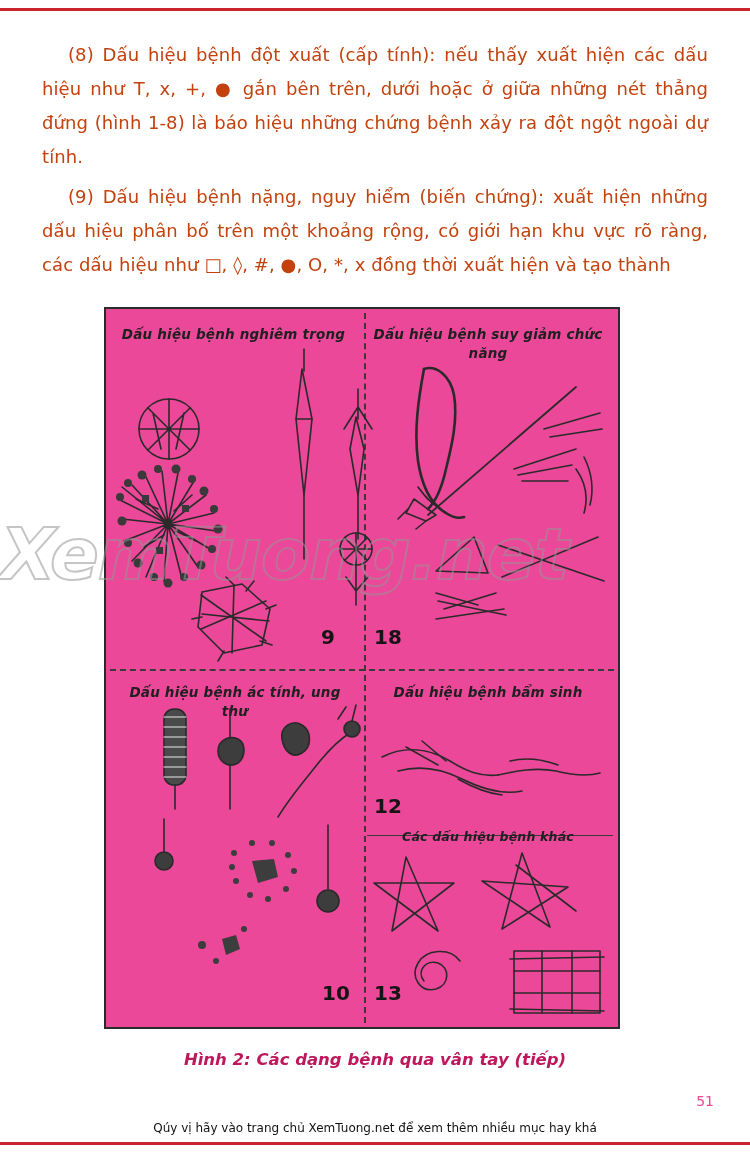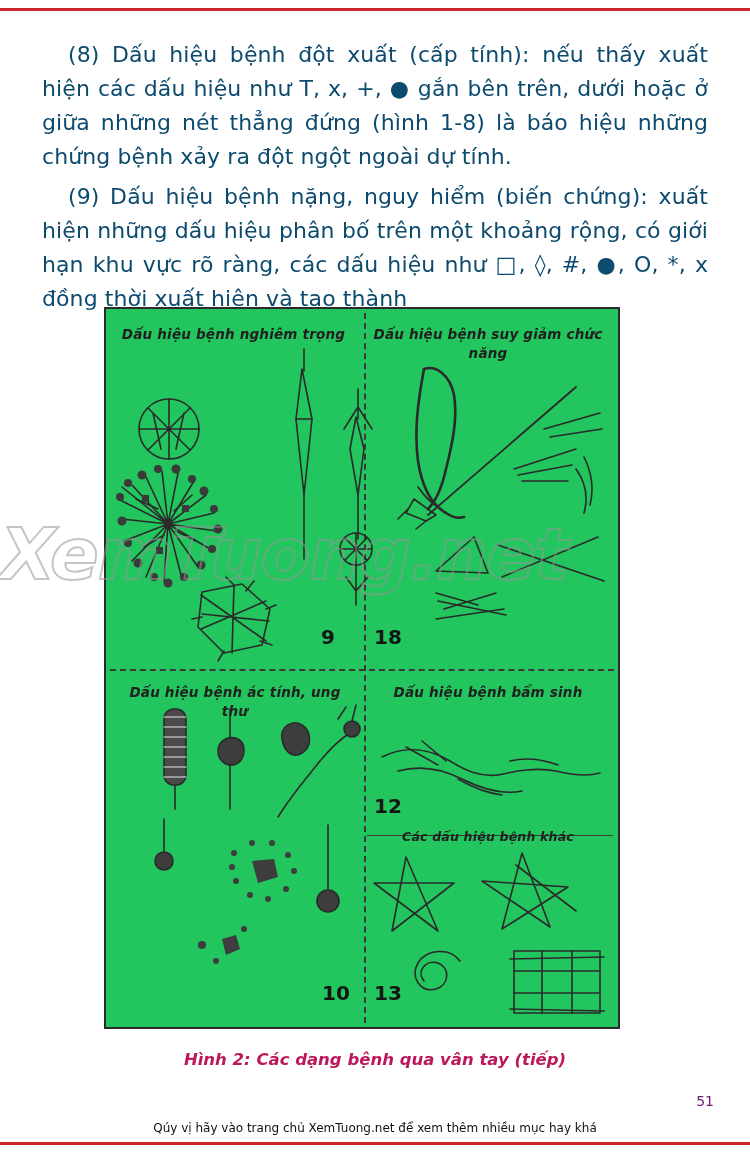--- a/index.html
+++ b/index.html
@@ -34,41 +34,41 @@
     height: 3px;
     background: #c9252d;
   }
 
   
   .text-block {
     position: absolute;
     left: 42px;
     right: 42px;
     top: 38px;
-    font-size: 22px;
+    font-size: 18px;
     line-height: 34px;
-    color: #0c4a6e;
+    color: #c2410c;
     letter-spacing: .1px;
   }
   .para {
     text-indent: 26px;
     margin: 0 0 4px 0;
     text-align: justify;
   }
   .para + .para { margin-top: 6px; }
 
   
   .figure {
     position: absolute;
     left: 104px;
     top: 307px;
     width: 512px;
     height: 718px;
     border: 2px solid #2b2b2b;
-    background: #22c55e;
+    background: #ec4899;
   }
   .fig-inner { position: absolute; inset: 0; }
 
   .divider-v {
     position: absolute;
     left: 50.3%;
     top: 4px;
     bottom: 4px;
     width: 0;
     border-left: 2px dashed #3a3a3a;
@@ -155,21 +155,21 @@
     bottom: 18px;
     text-align: center;
     font-size: 12px;
     color: #111;
   }
   .page-no {
     position: absolute;
     right: 36px;
     bottom: 44px;
     font-size: 14px;
-    color: #701a75;
+    color: #ec4899;
   }
 </style>
 </head>
 <body>
 
 <div class="page">
 
   <div class="rule-top"></div>
   <div class="rule-bottom"></div>
 

